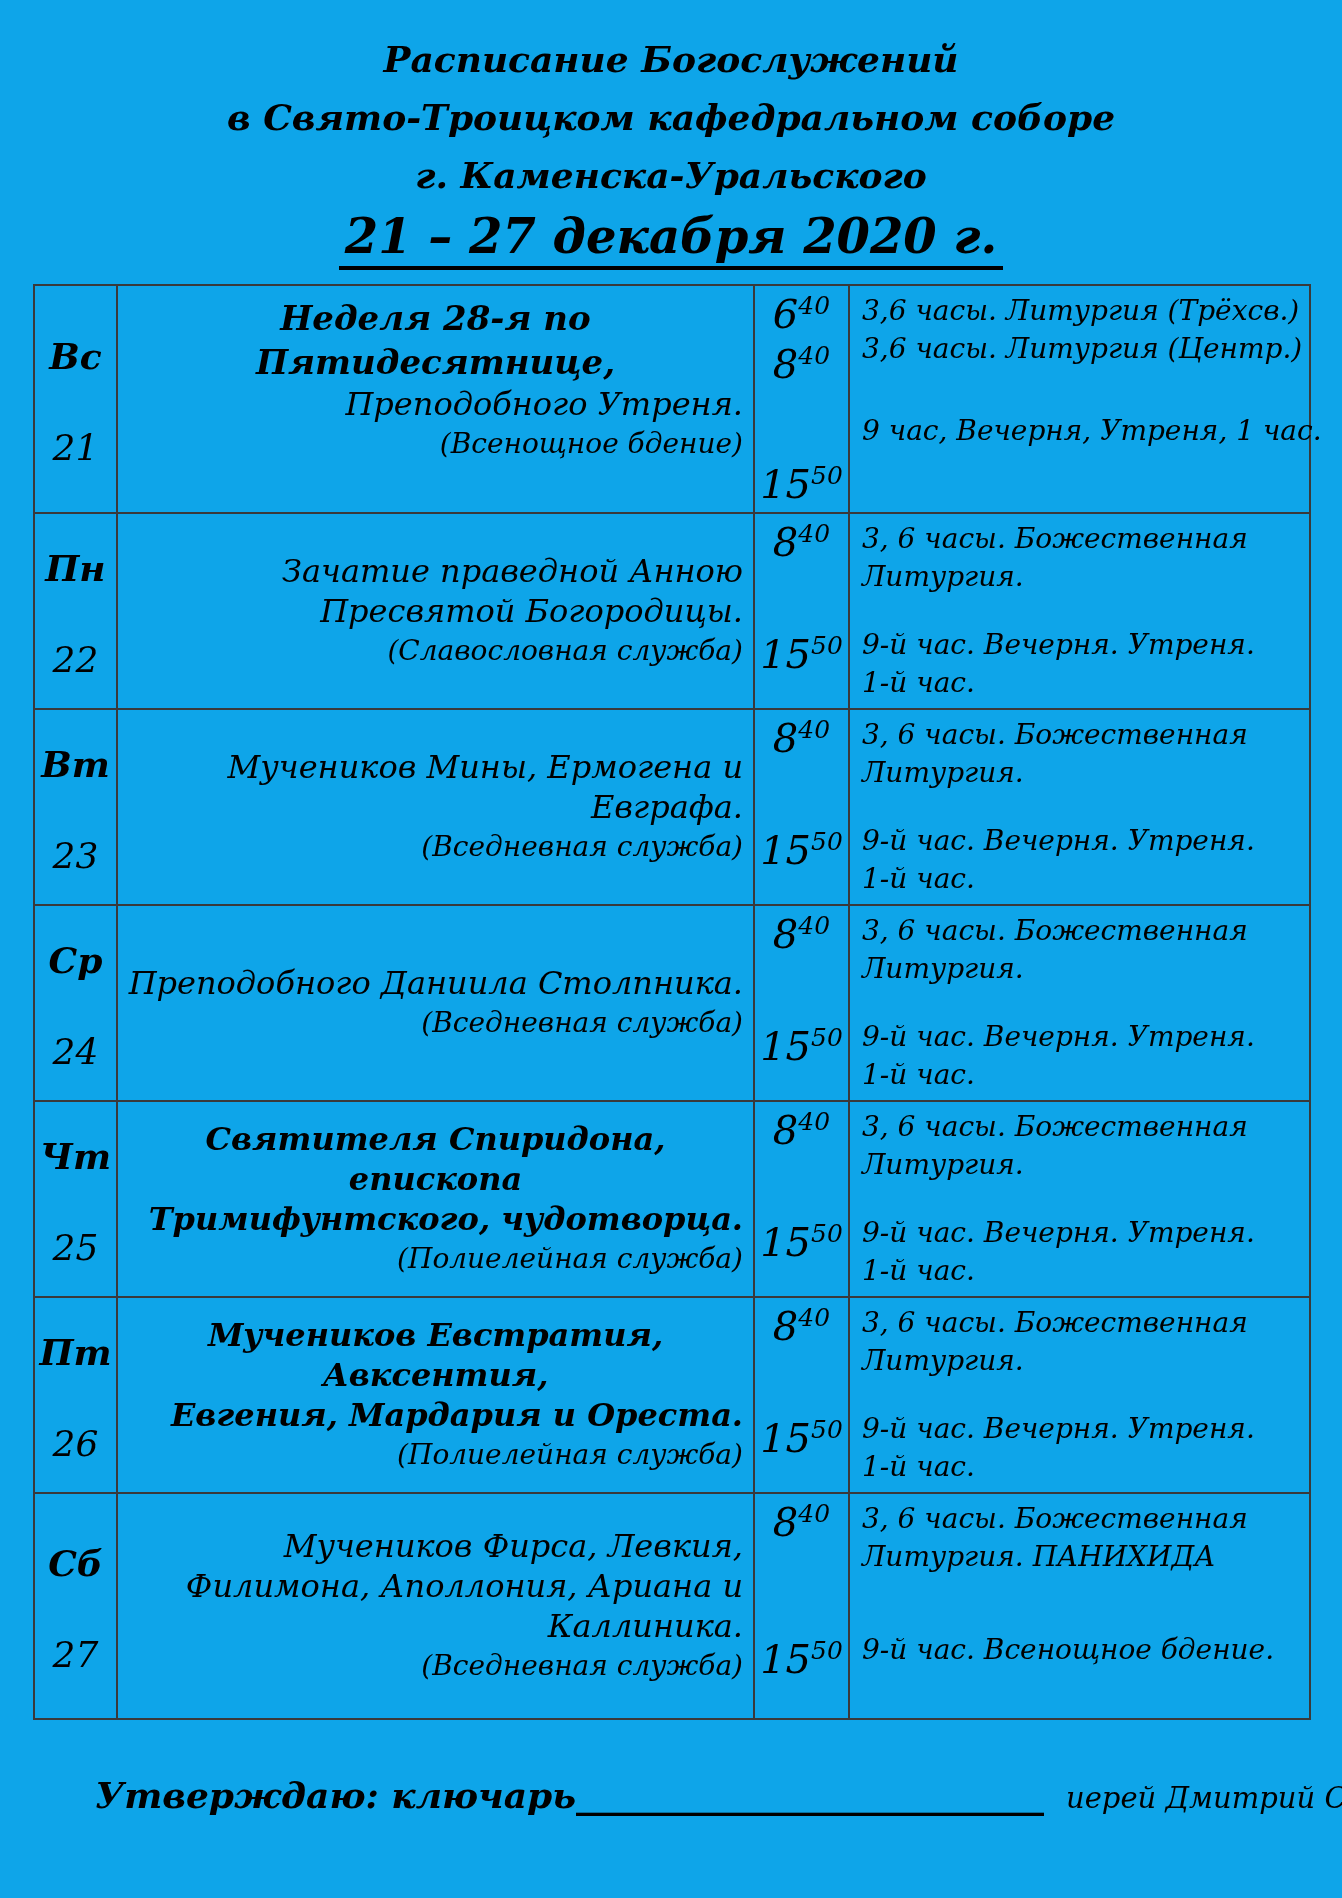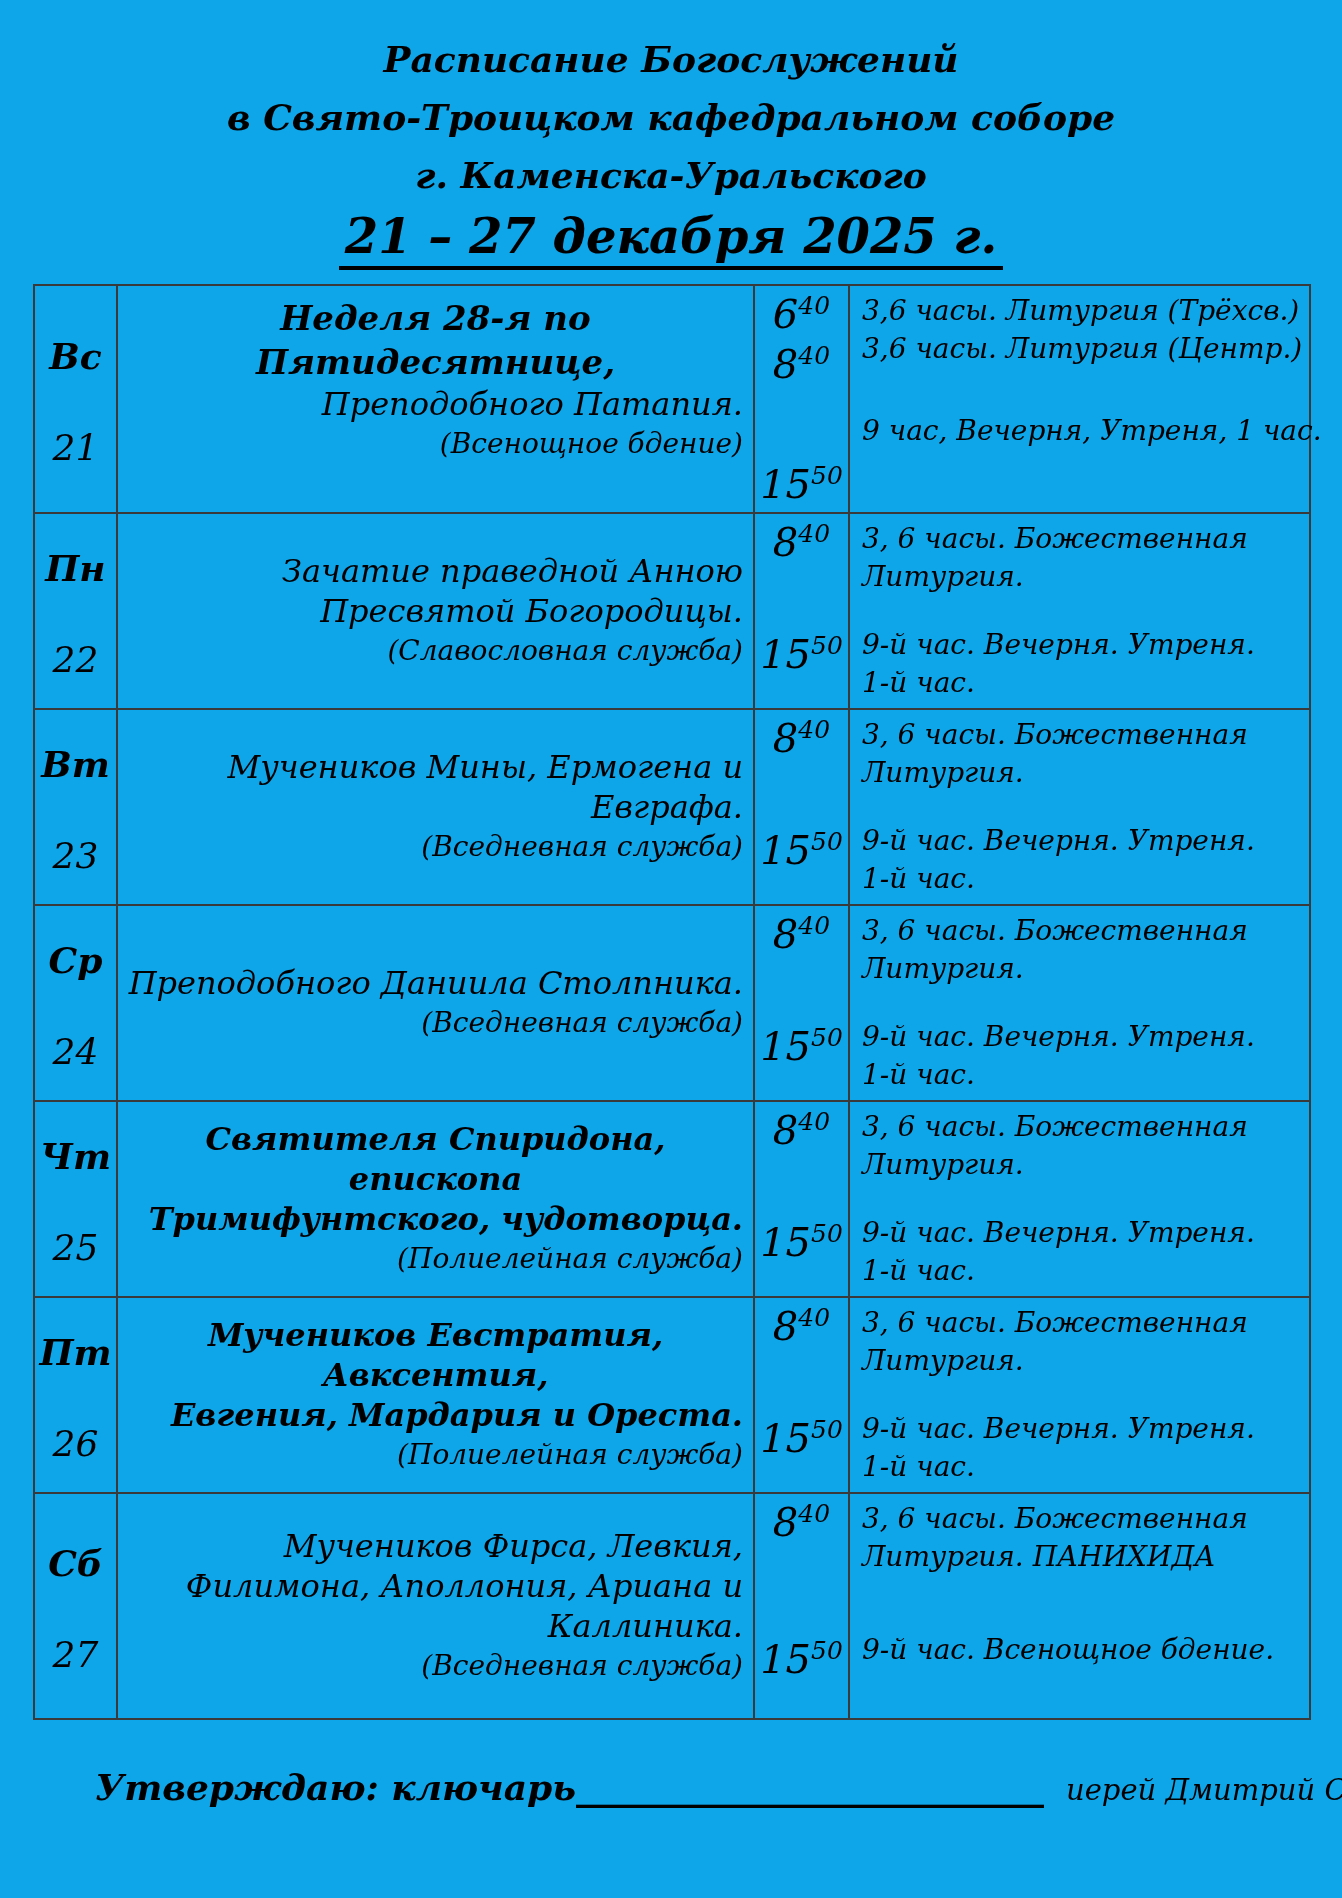--- a/index.html
+++ b/index.html
@@ -70,48 +70,48 @@
   .svc-line{line-height:38px;min-height:38px;white-space:nowrap;}
   .svc-gap{height:30px;}
   .row-1 .svc-gap{height:44px;}
   .row-7 .svc-gap{height:55px;}
   
   .footer{
     margin:46px 40px 0 95px;
     display:flex;align-items:baseline;
     font-size:36px;white-space:nowrap;
   }
-  .f-label{font-weight:bold;}
+  .f-label{font-weight:bold;margin-top:8px;}
   .f-line{font-weight:bold;letter-spacing:0;}
   .f-name{font-size:29px;margin-left:22px;}
 </style>
 </head>
 <body>
 
 <div class="page">
 
   <div class="header">
     <div class="h-line">Расписание Богослужений</div>
     <div class="h-line">в Свято-Троицком кафедральном соборе</div>
     <div class="h-line">г. Каменска-Уральского</div>
     <div class="date-wrap">
-      <span class="date">21 – 27 декабря 2025 г.</span>
+      <span class="date">21 – 27 декабря 2020 г.</span>
     </div>
   </div>
 
   <div class="sched">
 
     <div class="row row-1">
       <div class="cell cell-day">
         <div class="day-abbr">Вс</div>
         <div class="day-num">21</div>
       </div>
       <div class="cell cell-feast">
         <div class="feast-line feast-title bold">Неделя 28-я по Пятидесятнице,</div>
-        <div class="feast-line">Преподобного Патапия.</div>
+        <div class="feast-line">Преподобного Утреня.</div>
         <div class="feast-line paren">(Всенощное бдение)</div>
       </div>
       <div class="cell cell-time">
         <div class="time"><span>6</span><span class="sup">40</span></div>
         <div class="time"><span>8</span><span class="sup">40</span></div>
         <div class="time t-late"><span>15</span><span class="sup">50</span></div>
       </div>
       <div class="cell cell-svc">
         <div class="svc-line">3,6 часы. Литургия (Трёхсв.)</div>
         <div class="svc-line">3,6 часы. Литургия (Центр.)</div>

